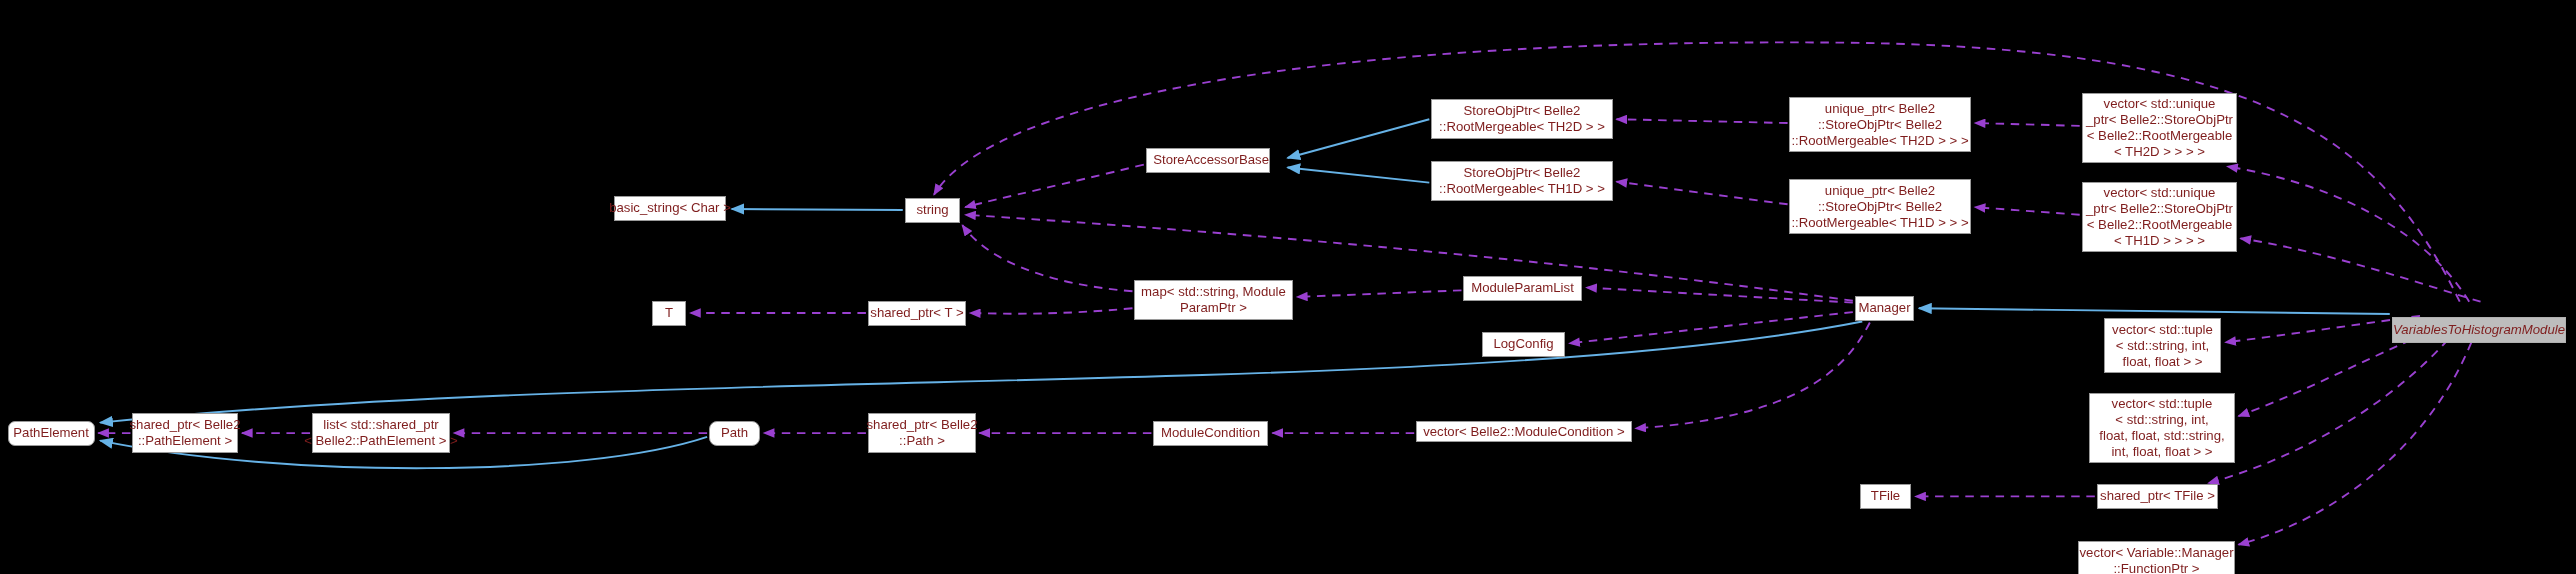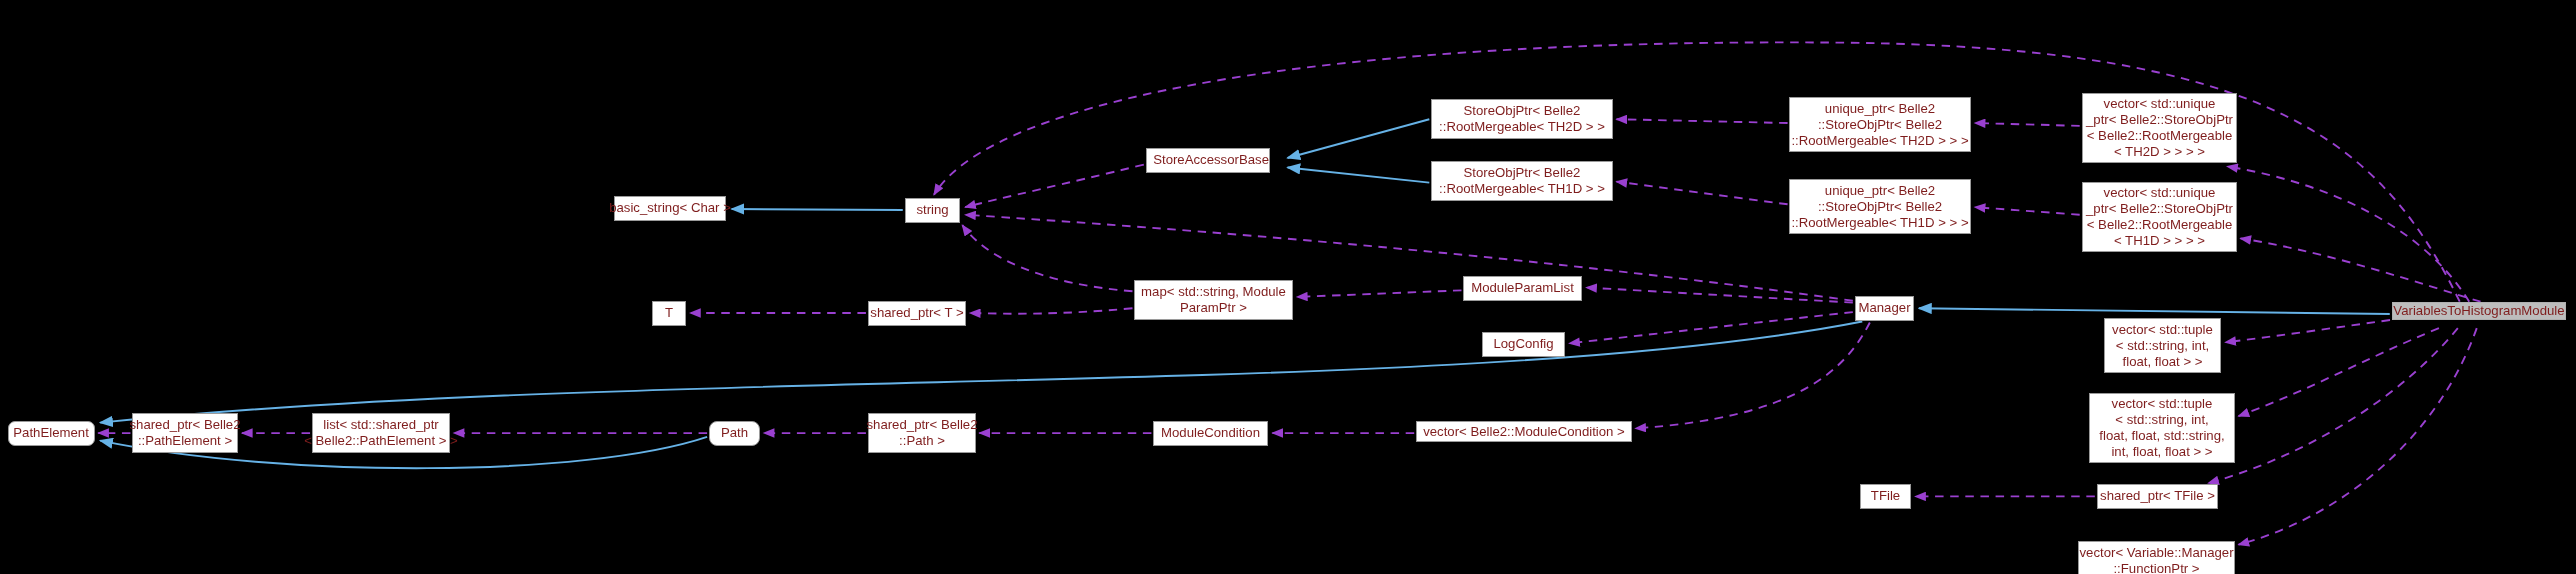--- a/index.html
+++ b/index.html
@@ -181,17 +181,17 @@
     <div class="node" style="left: 1860px; top: 484px; width: 51px; height: 24.6px;">
       <span>TFile</span>
     </div>
     <div class="node" style="left: 2097px; top: 484px; width: 121px; height: 24.6px;">
       <span>shared_ptr&lt; TFile &gt;</span>
     </div>
     <div class="node" style="left: 2078px; top: 541px; width: 157px; height: 40px;">
       <span>vector&lt; Variable::Manager</span>
       <span>::FunctionPtr &gt;</span>
     </div>
-    <div class="node highlight" style="left: 2392px; top: 302px; width: 174px; height: 18px;">
+    <div class="node highlight" style="left: 2392px; top: 317px; width: 174px; height: 26px; font-style: italic;">
       <span>VariablesToHistogramModule</span>
     </div>
   </div>
 
 
 </body></html>

